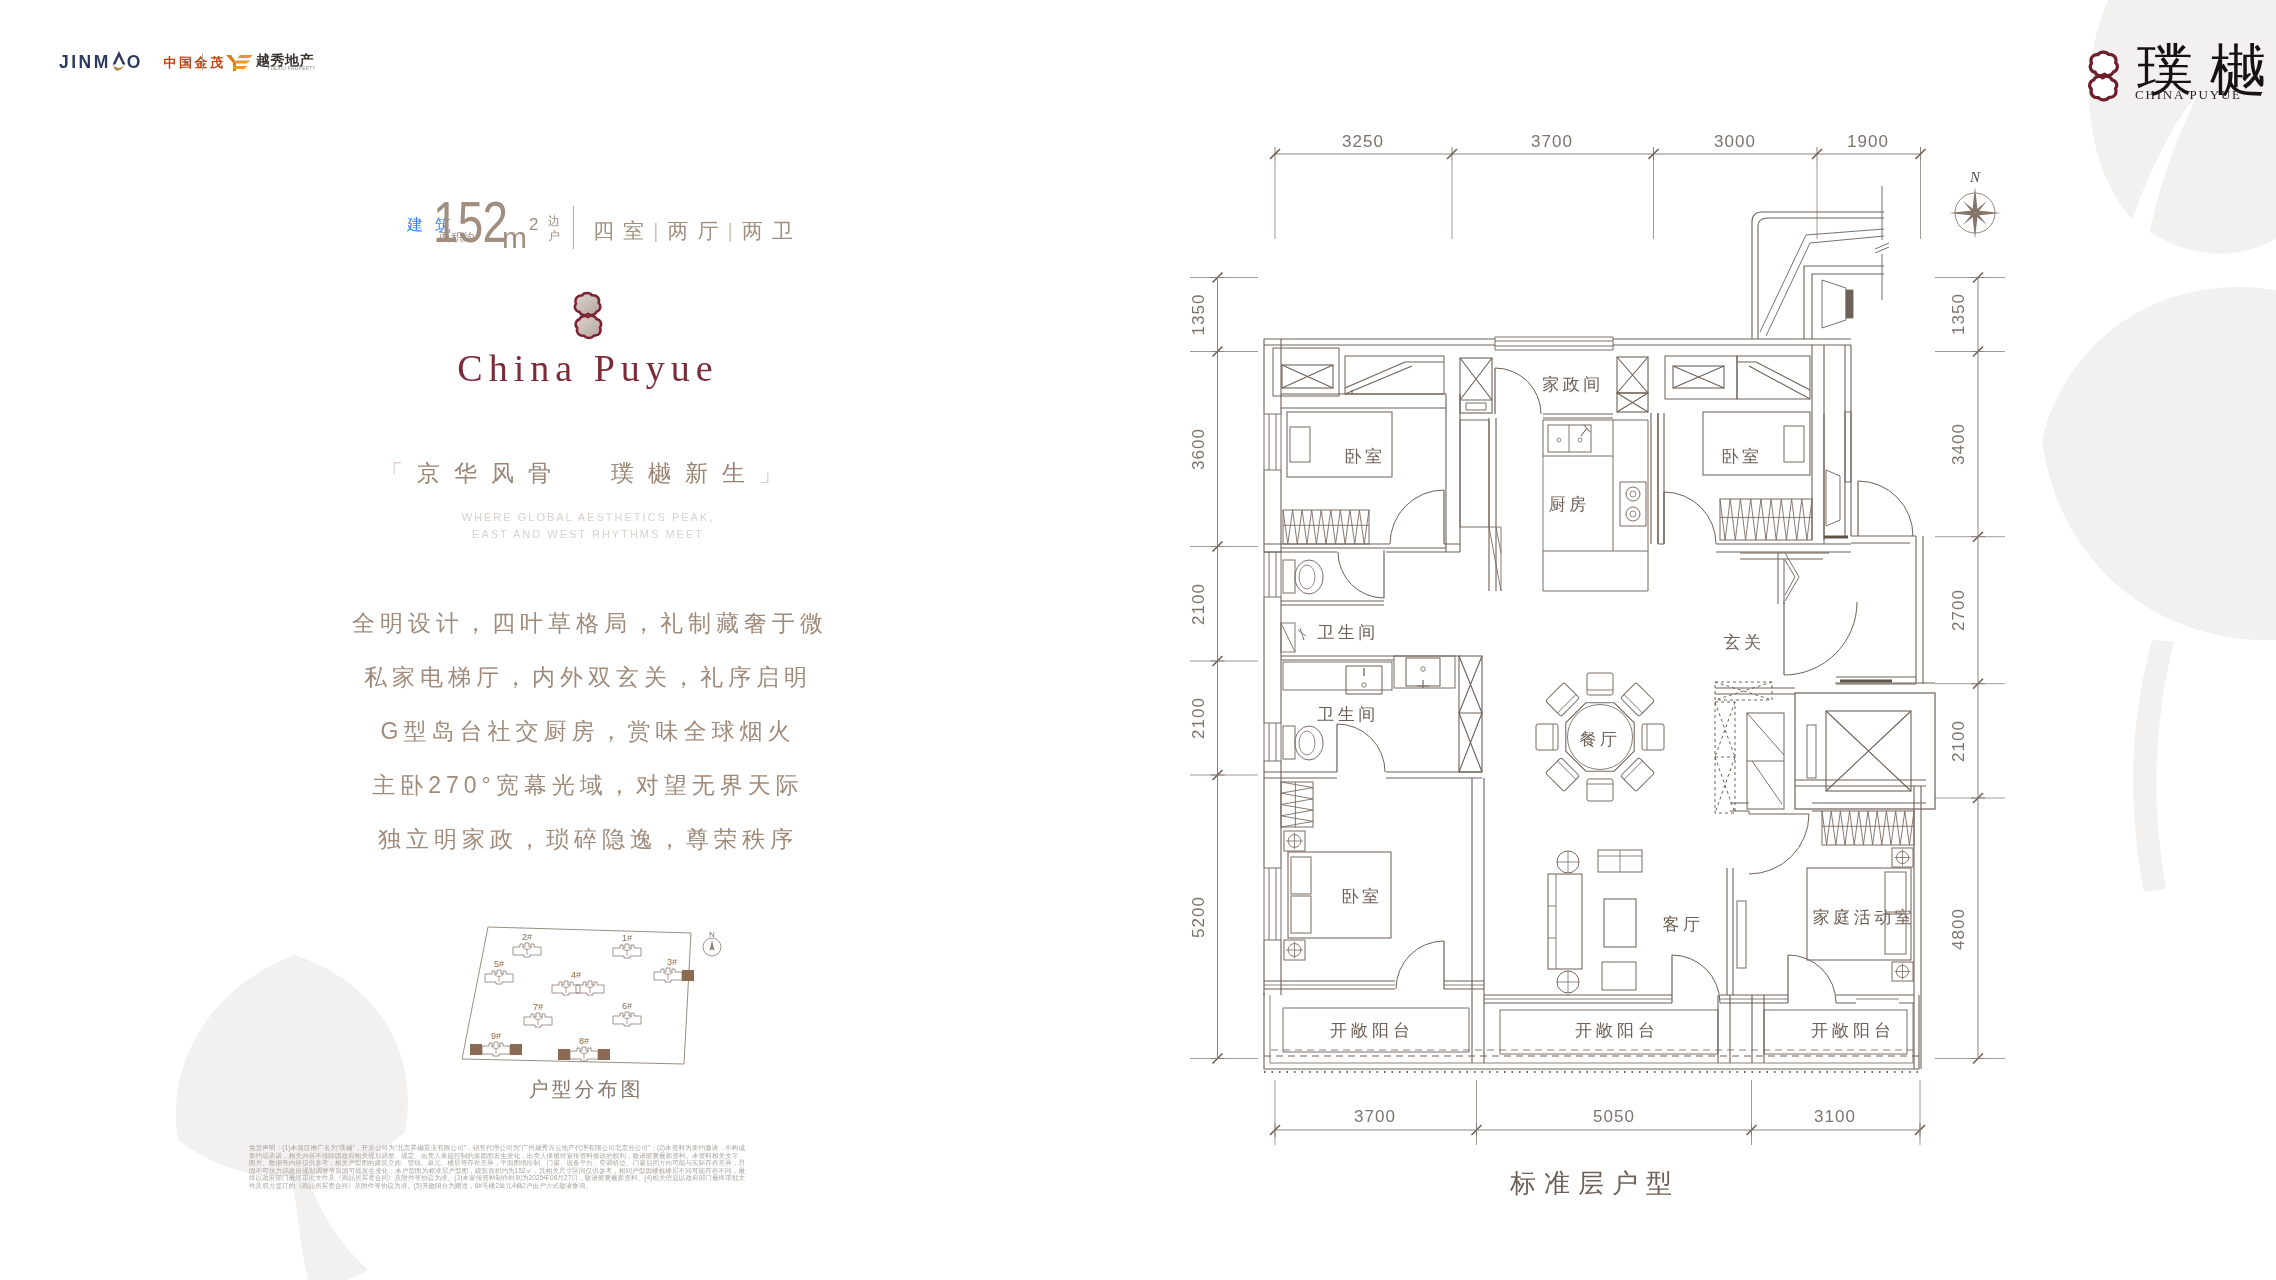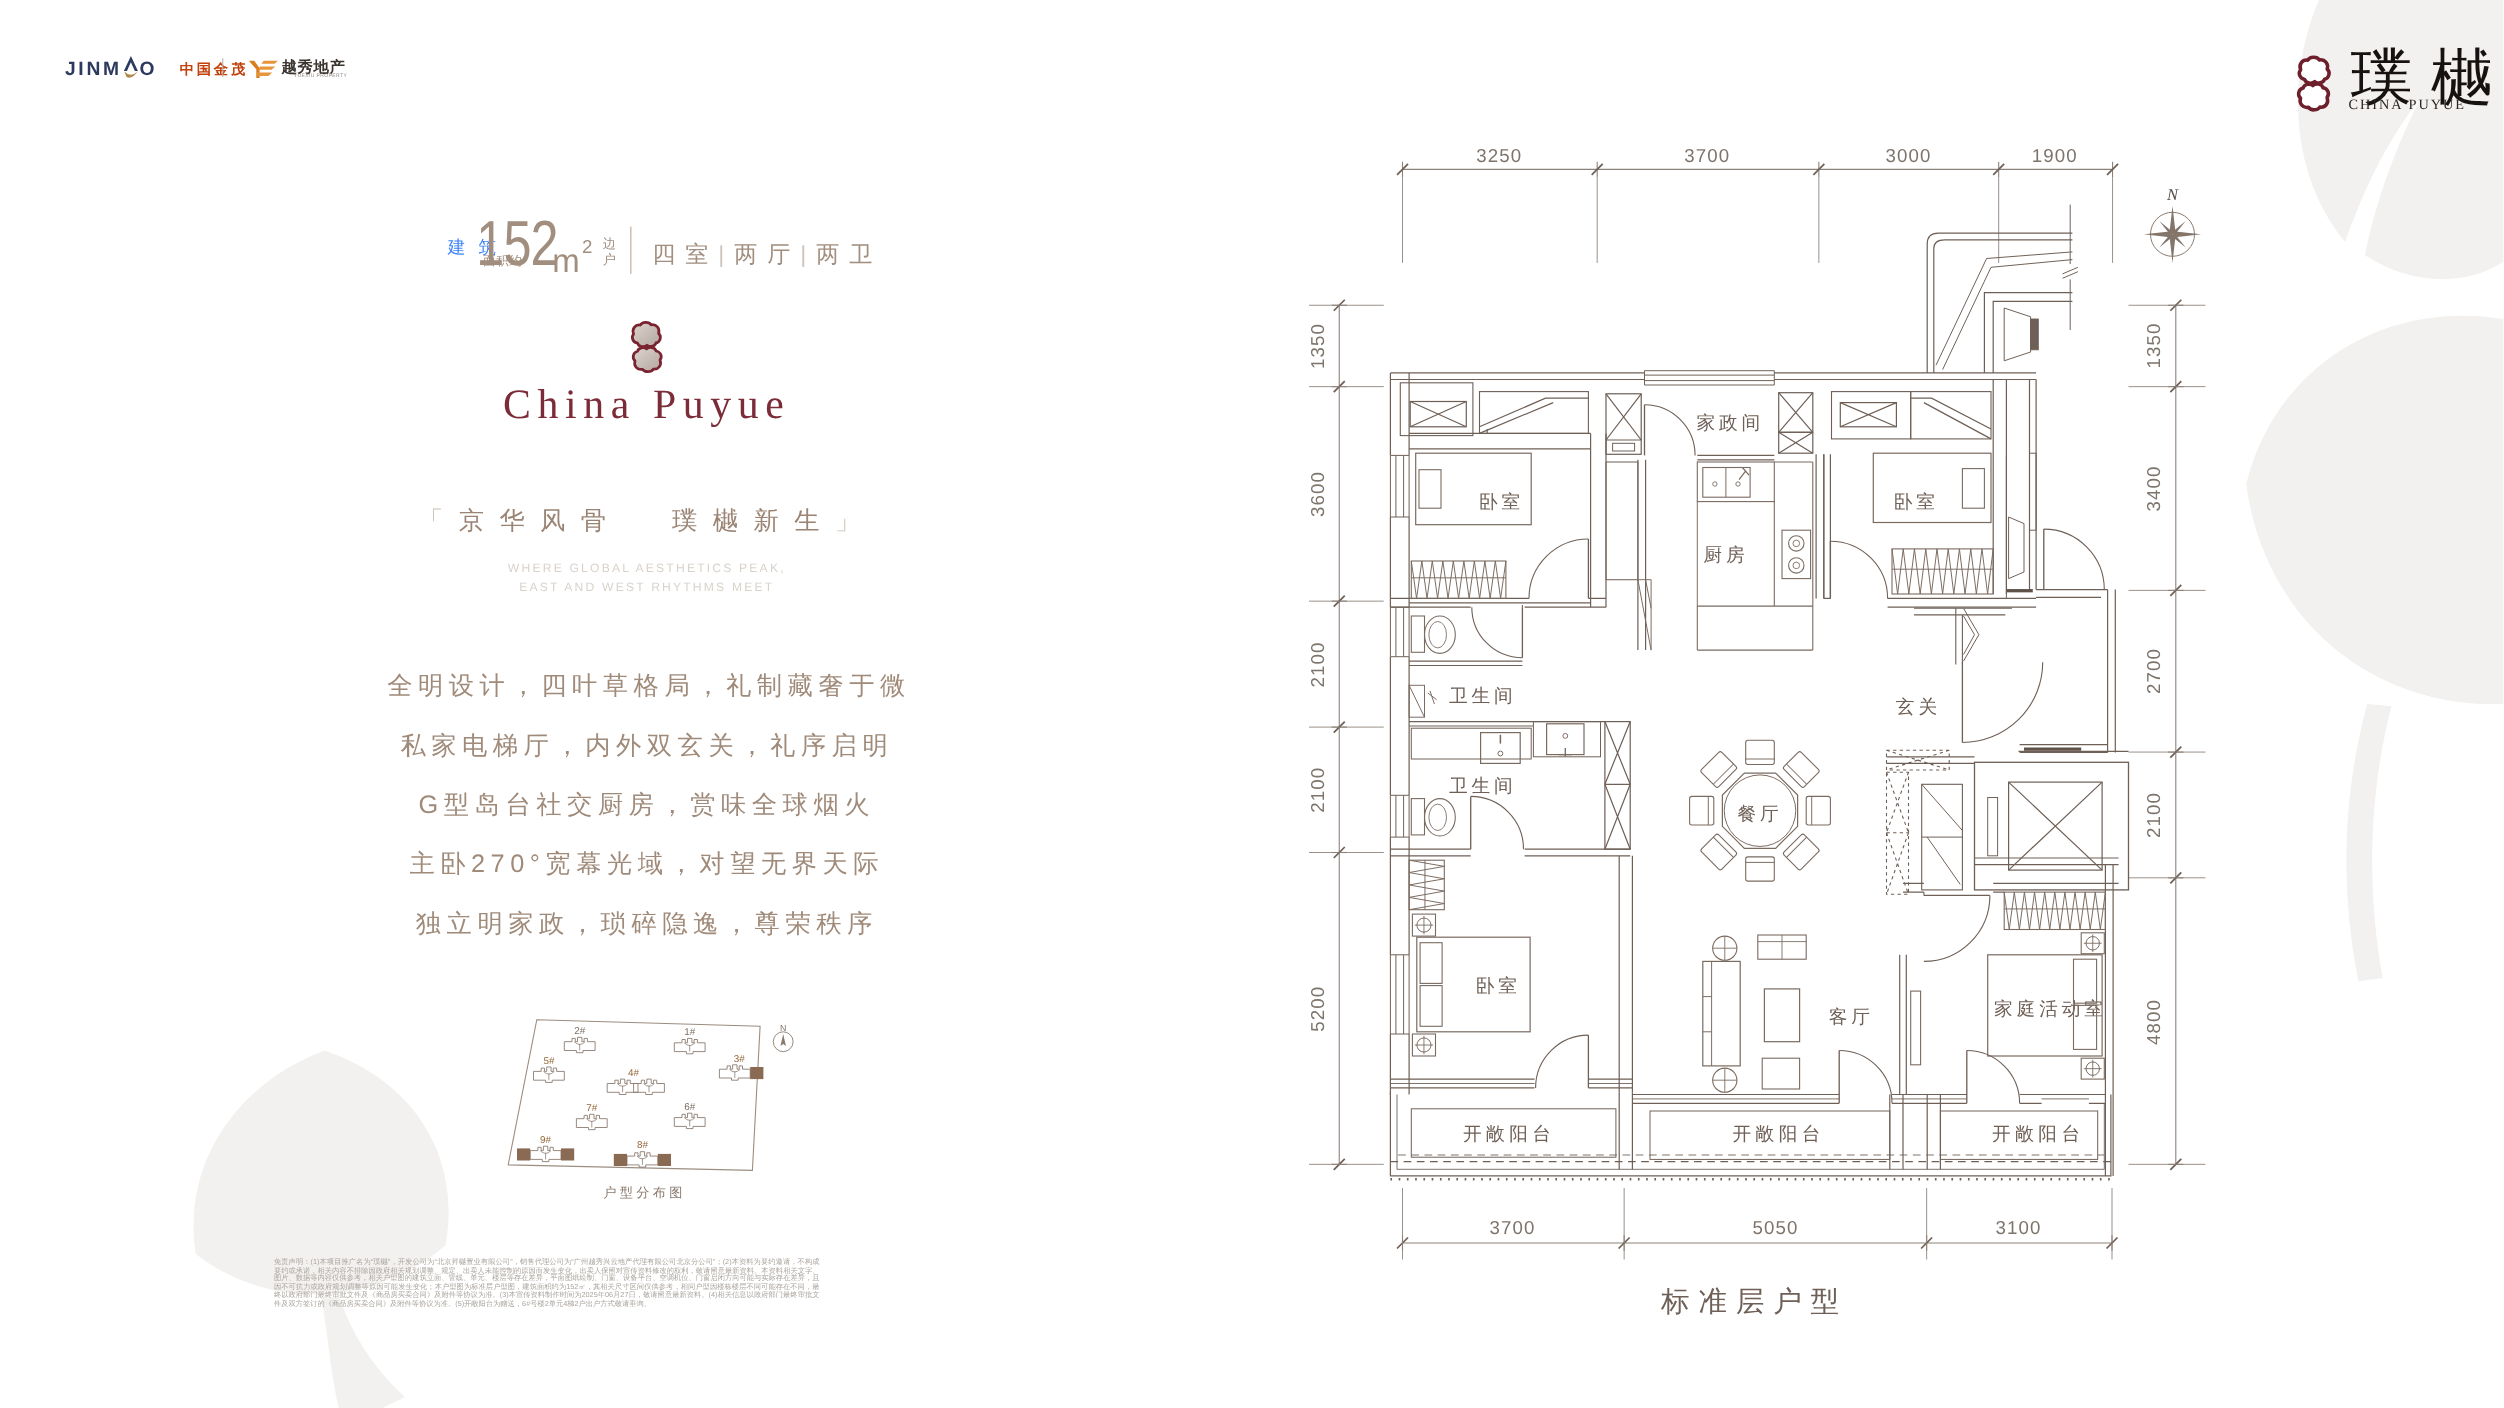--- a/index.html
+++ b/index.html
@@ -137,21 +137,21 @@
 
   <use href="#bldg" x="130" y="147"></use>
     <rect x="118" y="149" width="12" height="11" fill="#8a6a52"></rect>
     <rect x="158" y="149" width="12" height="11" fill="#8a6a52"></rect>
     <text x="144" y="144" font-size="9" fill="#96683c" text-anchor="middle">8#</text>
 
   <circle cx="272" cy="47" r="9" fill="none" stroke="#8a7a6e" stroke-width="0.8"></circle>
   <path d="M272,40 L274.5,51 L272,49 L269.5,51 Z" fill="#8a7a6e"></path>
   <text x="272" y="37" font-size="8" fill="#7d7166" text-anchor="middle">N</text>
 </svg>
-<div class="abs" style="left:476px;top:1076px;width:220px;text-align:center;font-size:12px;color:#8a7a6e;letter-spacing:3px;">户型分布图</div>
+<div class="abs" style="left:476px;top:1076px;width:220px;text-align:center;font-size:20px;color:#8a7a6e;letter-spacing:3px;">户型分布图</div>
 
 <div class="abs" style="left:249px;top:1144px;width:496px;font-size:6.6px;color:#aaa49d;line-height:7.6px;text-align:justify;">
 免责声明：(1)本项目推广名为“璞樾”，开发公司为“北京昇樾置业有限公司”，销售代理公司为“广州越秀兴云地产代理有限公司北京分公司”；(2)本资料为要约邀请，不构成要约或承诺，相关内容不排除因政府相关规划调整、规定、出卖人未能控制的原因而发生变化，出卖人保留对宣传资料修改的权利，敬请留意最新资料。本资料相关文字、图片、数据等内容仅供参考，相关户型图的建筑立面、管线、单元、楼层等存在差异，平面图纸绘制、门窗、设备平台、空调机位、门窗启闭方向可能与实际存在差异，且因不可抗力或政府规划调整等原因可能发生变化；本户型图为标准层户型图，建筑面积约为152㎡，其相关尺寸区间仅供参考，相同户型因楼栋楼层不同可能存在不同，最终以政府部门最终审批文件及《商品房买卖合同》及附件等协议为准。(3)本宣传资料制作时间为2025年06月27日，敬请留意最新资料。(4)相关信息以政府部门最终审批文件及双方签订的《商品房买卖合同》及附件等协议为准。(5)开敞阳台为赠送，6#号楼2单元4梯2户出户方式敬请垂询。
 </div>
 
 <svg class="abs" style="left:0;top:0" width="2276" height="1280" viewBox="0 0 2276 1280">
 
 <path d="M1275,154 H1921" fill="none" stroke="#8d8279" stroke-width="1"></path>
 <path d="M1275,147 V161" fill="none" stroke="#8d8279" stroke-width="1"></path>
 <path d="M1270,159 L1280,149" fill="none" stroke="#6e6057" stroke-width="1.6"></path>

